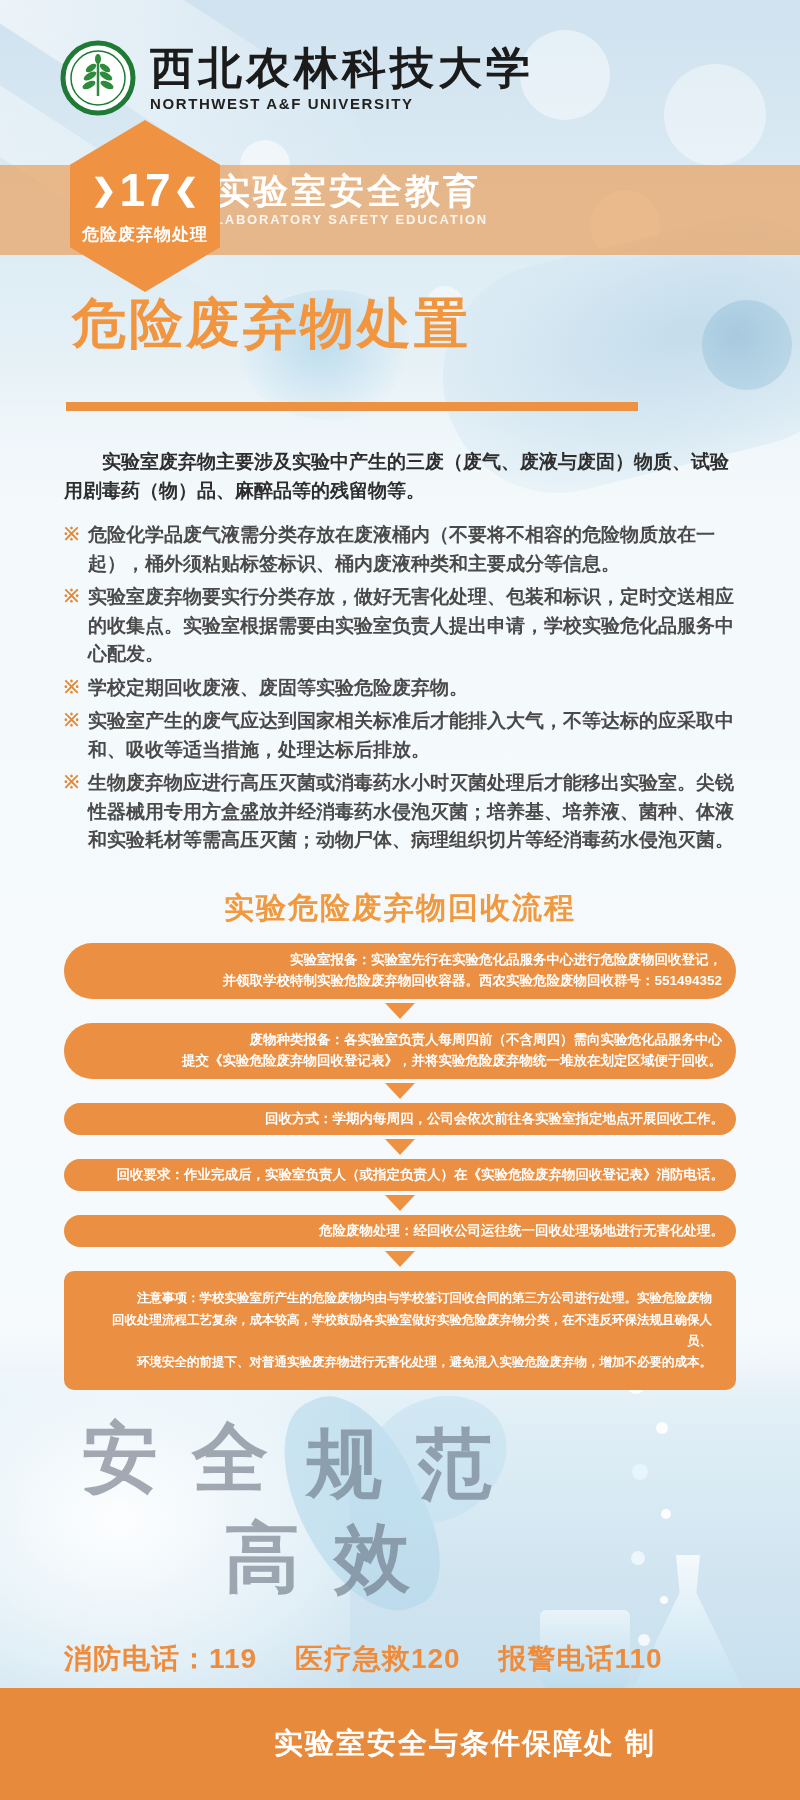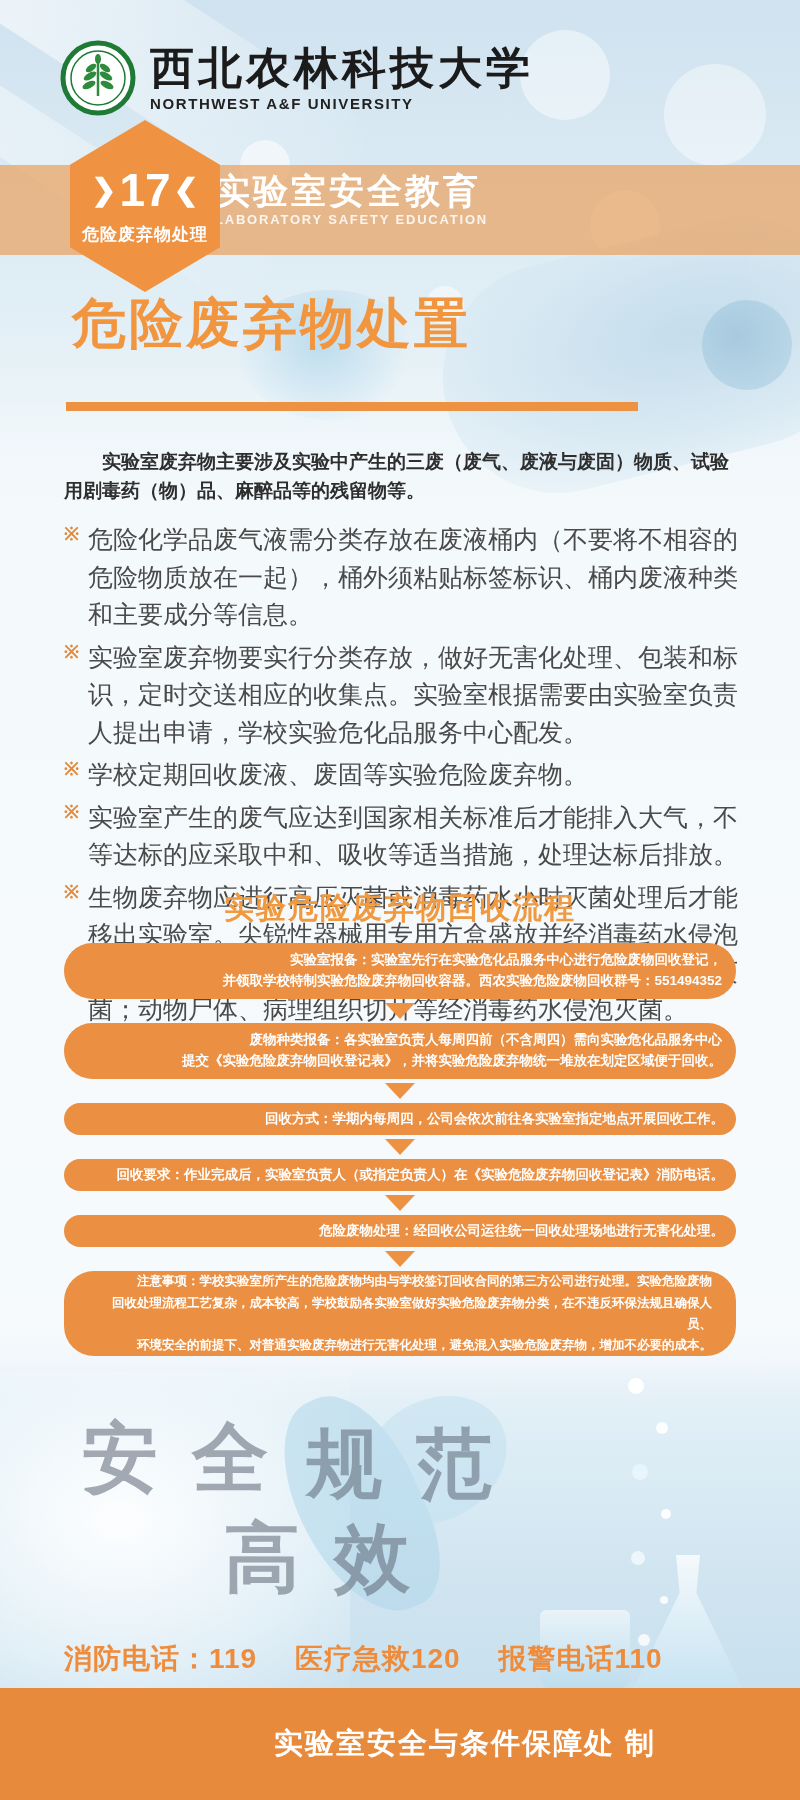--- a/index.html
+++ b/index.html
@@ -73,30 +73,30 @@
 
   
   .page-title{position:absolute;top:288px;left:72px;font-size:54px;font-weight:bold;color:#F2953F;letter-spacing:3px;}
   .title-underline{position:absolute;top:402px;left:66px;width:572px;height:9px;background:#ED9242;}
 
   
   .content{position:absolute;top:448px;left:64px;width:676px;}
   .intro{font-size:19px;line-height:1.5;font-weight:bold;color:#2e2e2e;text-indent:2em;margin:0 0 16px 0;}
   .bullet{display:flex;margin-bottom:5px;}
   .bullet .mark{flex:0 0 24px;color:#E08A3C;font-size:18px;line-height:1.5;font-weight:bold;}
-  .bullet .btxt{flex:1;font-size:25px;line-height:1.5;font-weight:normal;color:#4a4a4a;}
+  .bullet .btxt{flex:1;font-size:19px;line-height:1.5;font-weight:bold;color:#4a4a4a;}
 
   
   .process{position:absolute;top:888px;left:64px;width:672px;}
   .process-heading{text-align:center;font-size:30px;font-weight:bold;color:#F0993F;letter-spacing:2px;margin:0 0 14px 0;}
   .pill{background:#EB8F42;border-radius:30px;color:#fff;font-weight:bold;text-align:right;
         white-space:pre-line;display:block;}
   .pill-2l{font-size:13.5px;line-height:1.55;padding:7px 14px;}
   .pill-1l{font-size:13.5px;line-height:1.5;padding:6px 12px;}
-  .pill-note{font-size:12.5px;line-height:1.7;padding:0 24px;border-radius:30px;}
+  .pill-note{font-size:12.5px;line-height:1.7;padding:17px 24px;border-radius:10px;}
   .arrow-down{width:0;height:0;margin:4px auto;border-left:15px solid transparent;border-right:15px solid transparent;
         border-top:16px solid #ED9242;}
 
   
   .wm{position:absolute;font-family:"DejaVu Serif",serif;font-weight:bold;font-size:76px;
       color:rgba(92,102,116,.55);letter-spacing:34px;}
   .wm1{top:1408px;left:82px;}
   .wm2{top:1414px;left:306px;}
   .wm3{top:1508px;left:224px;}
   .wm4{top:1514px;left:474px;}

